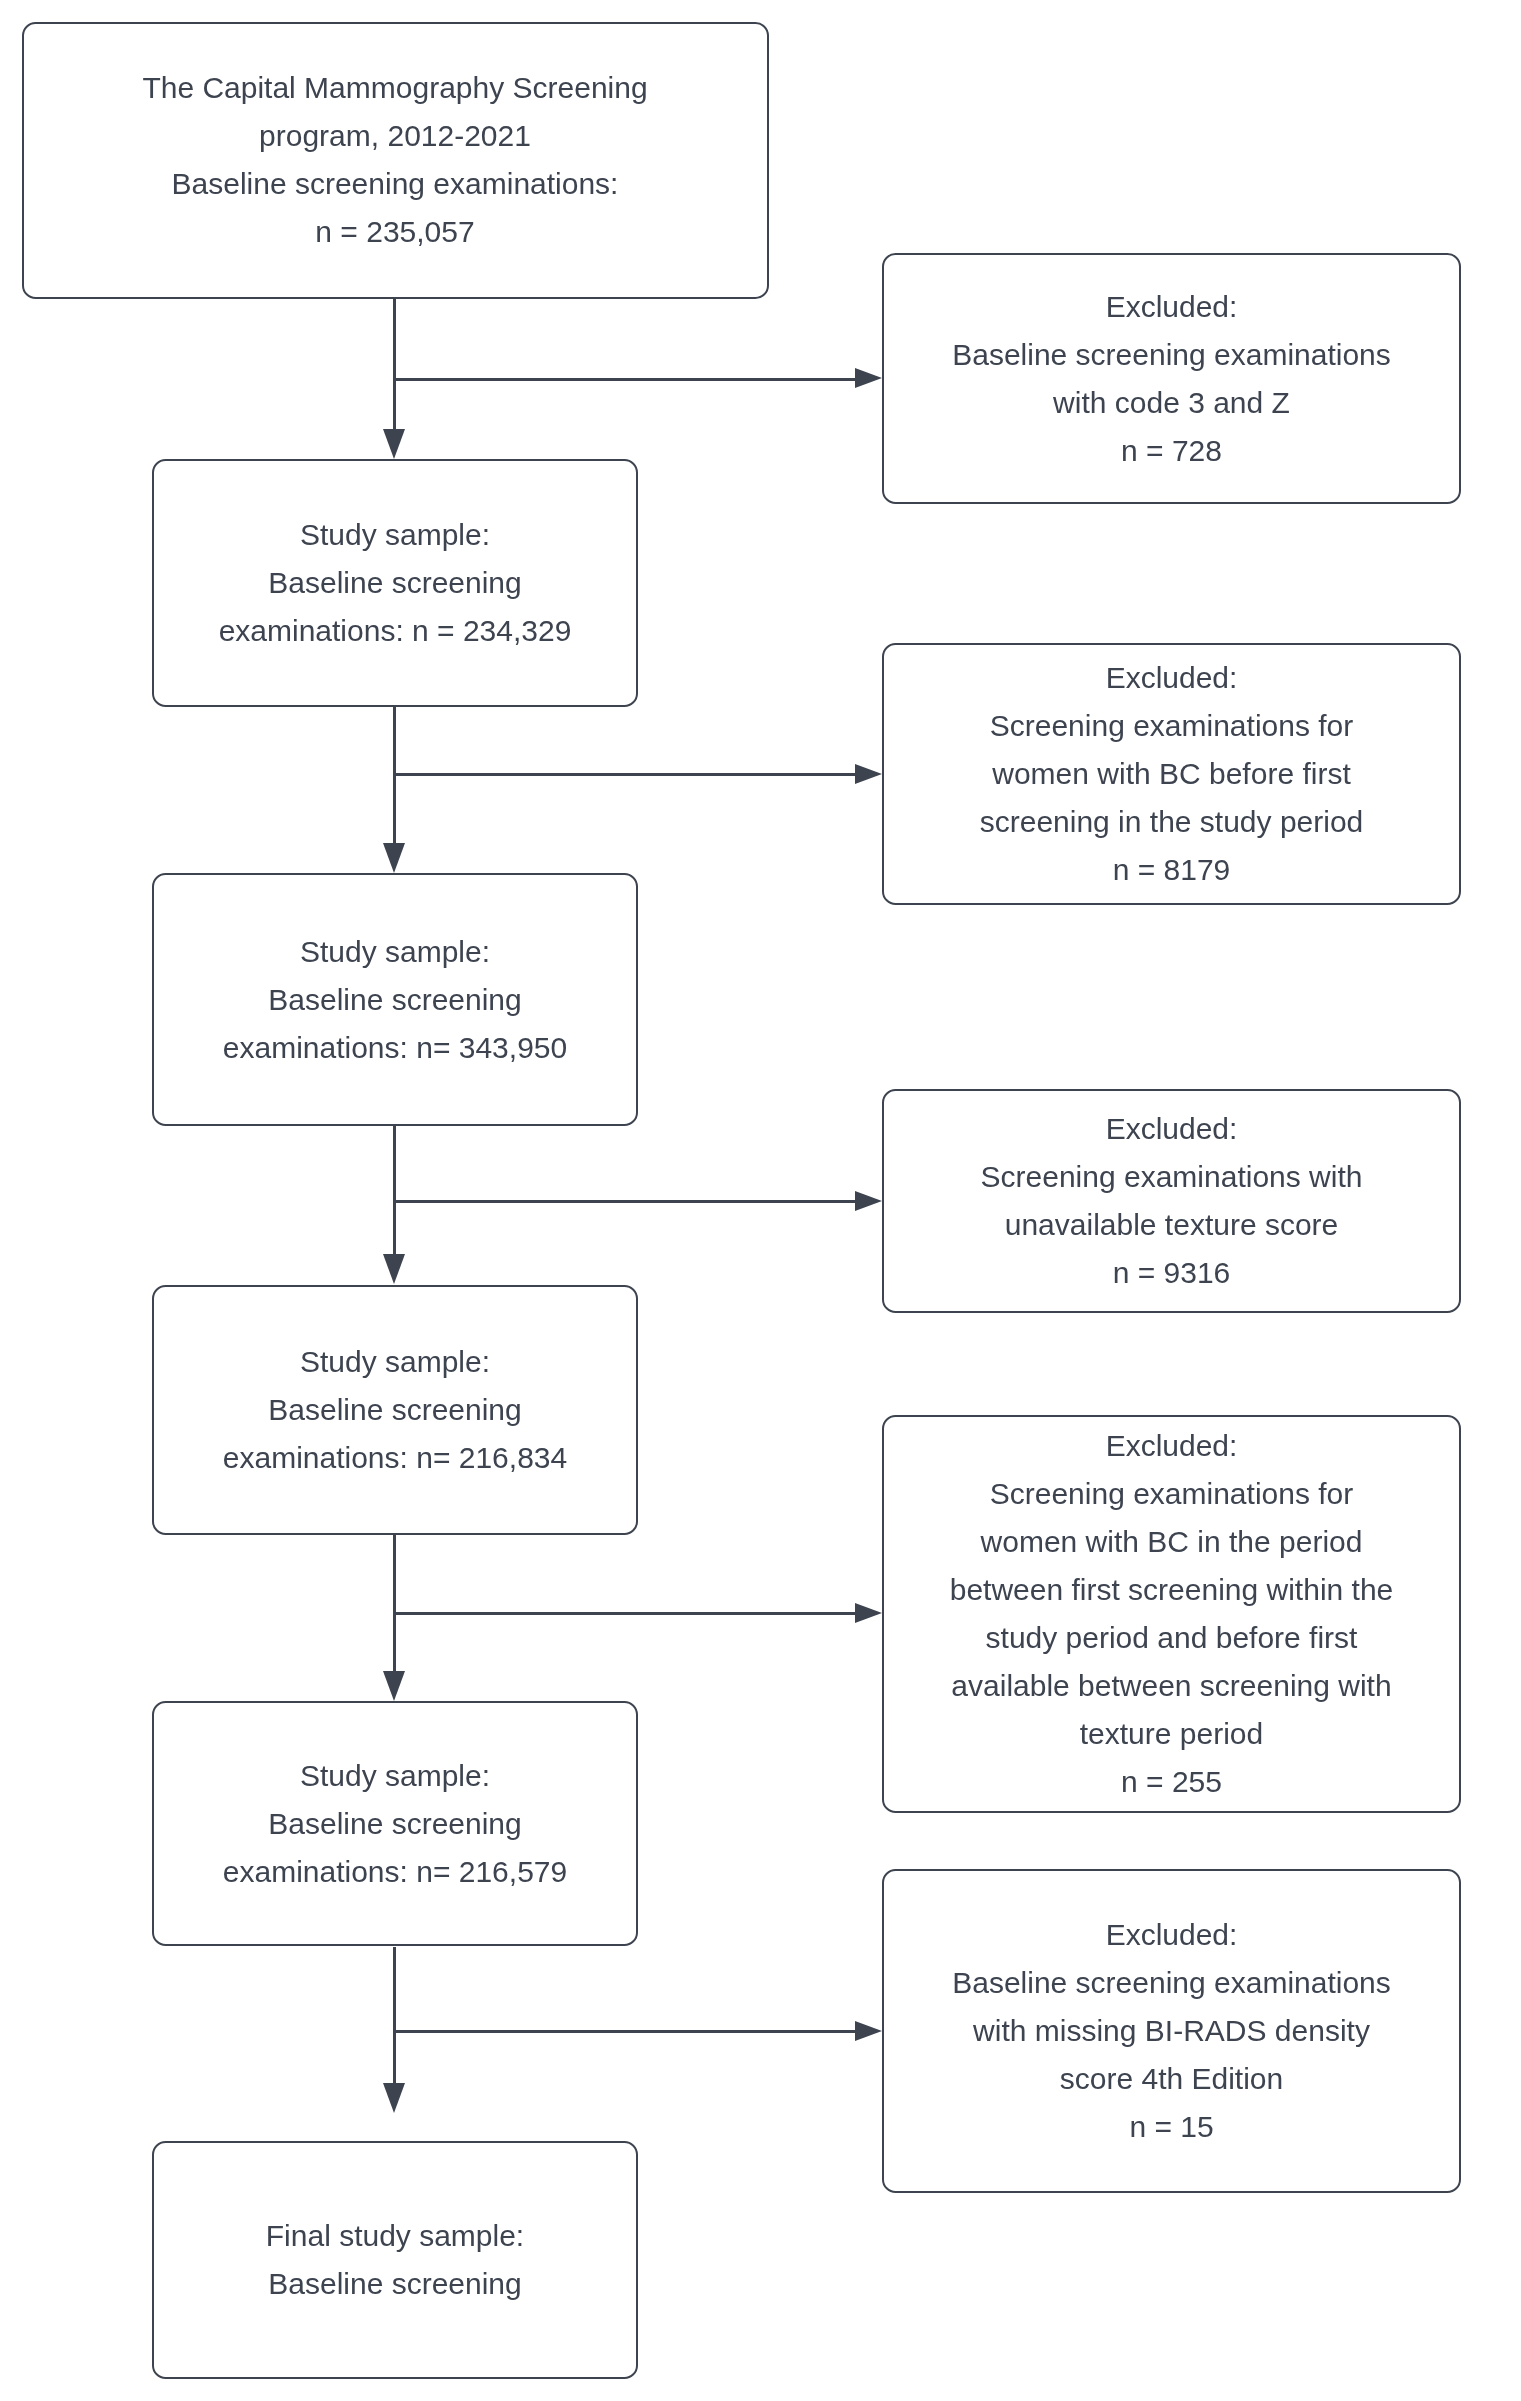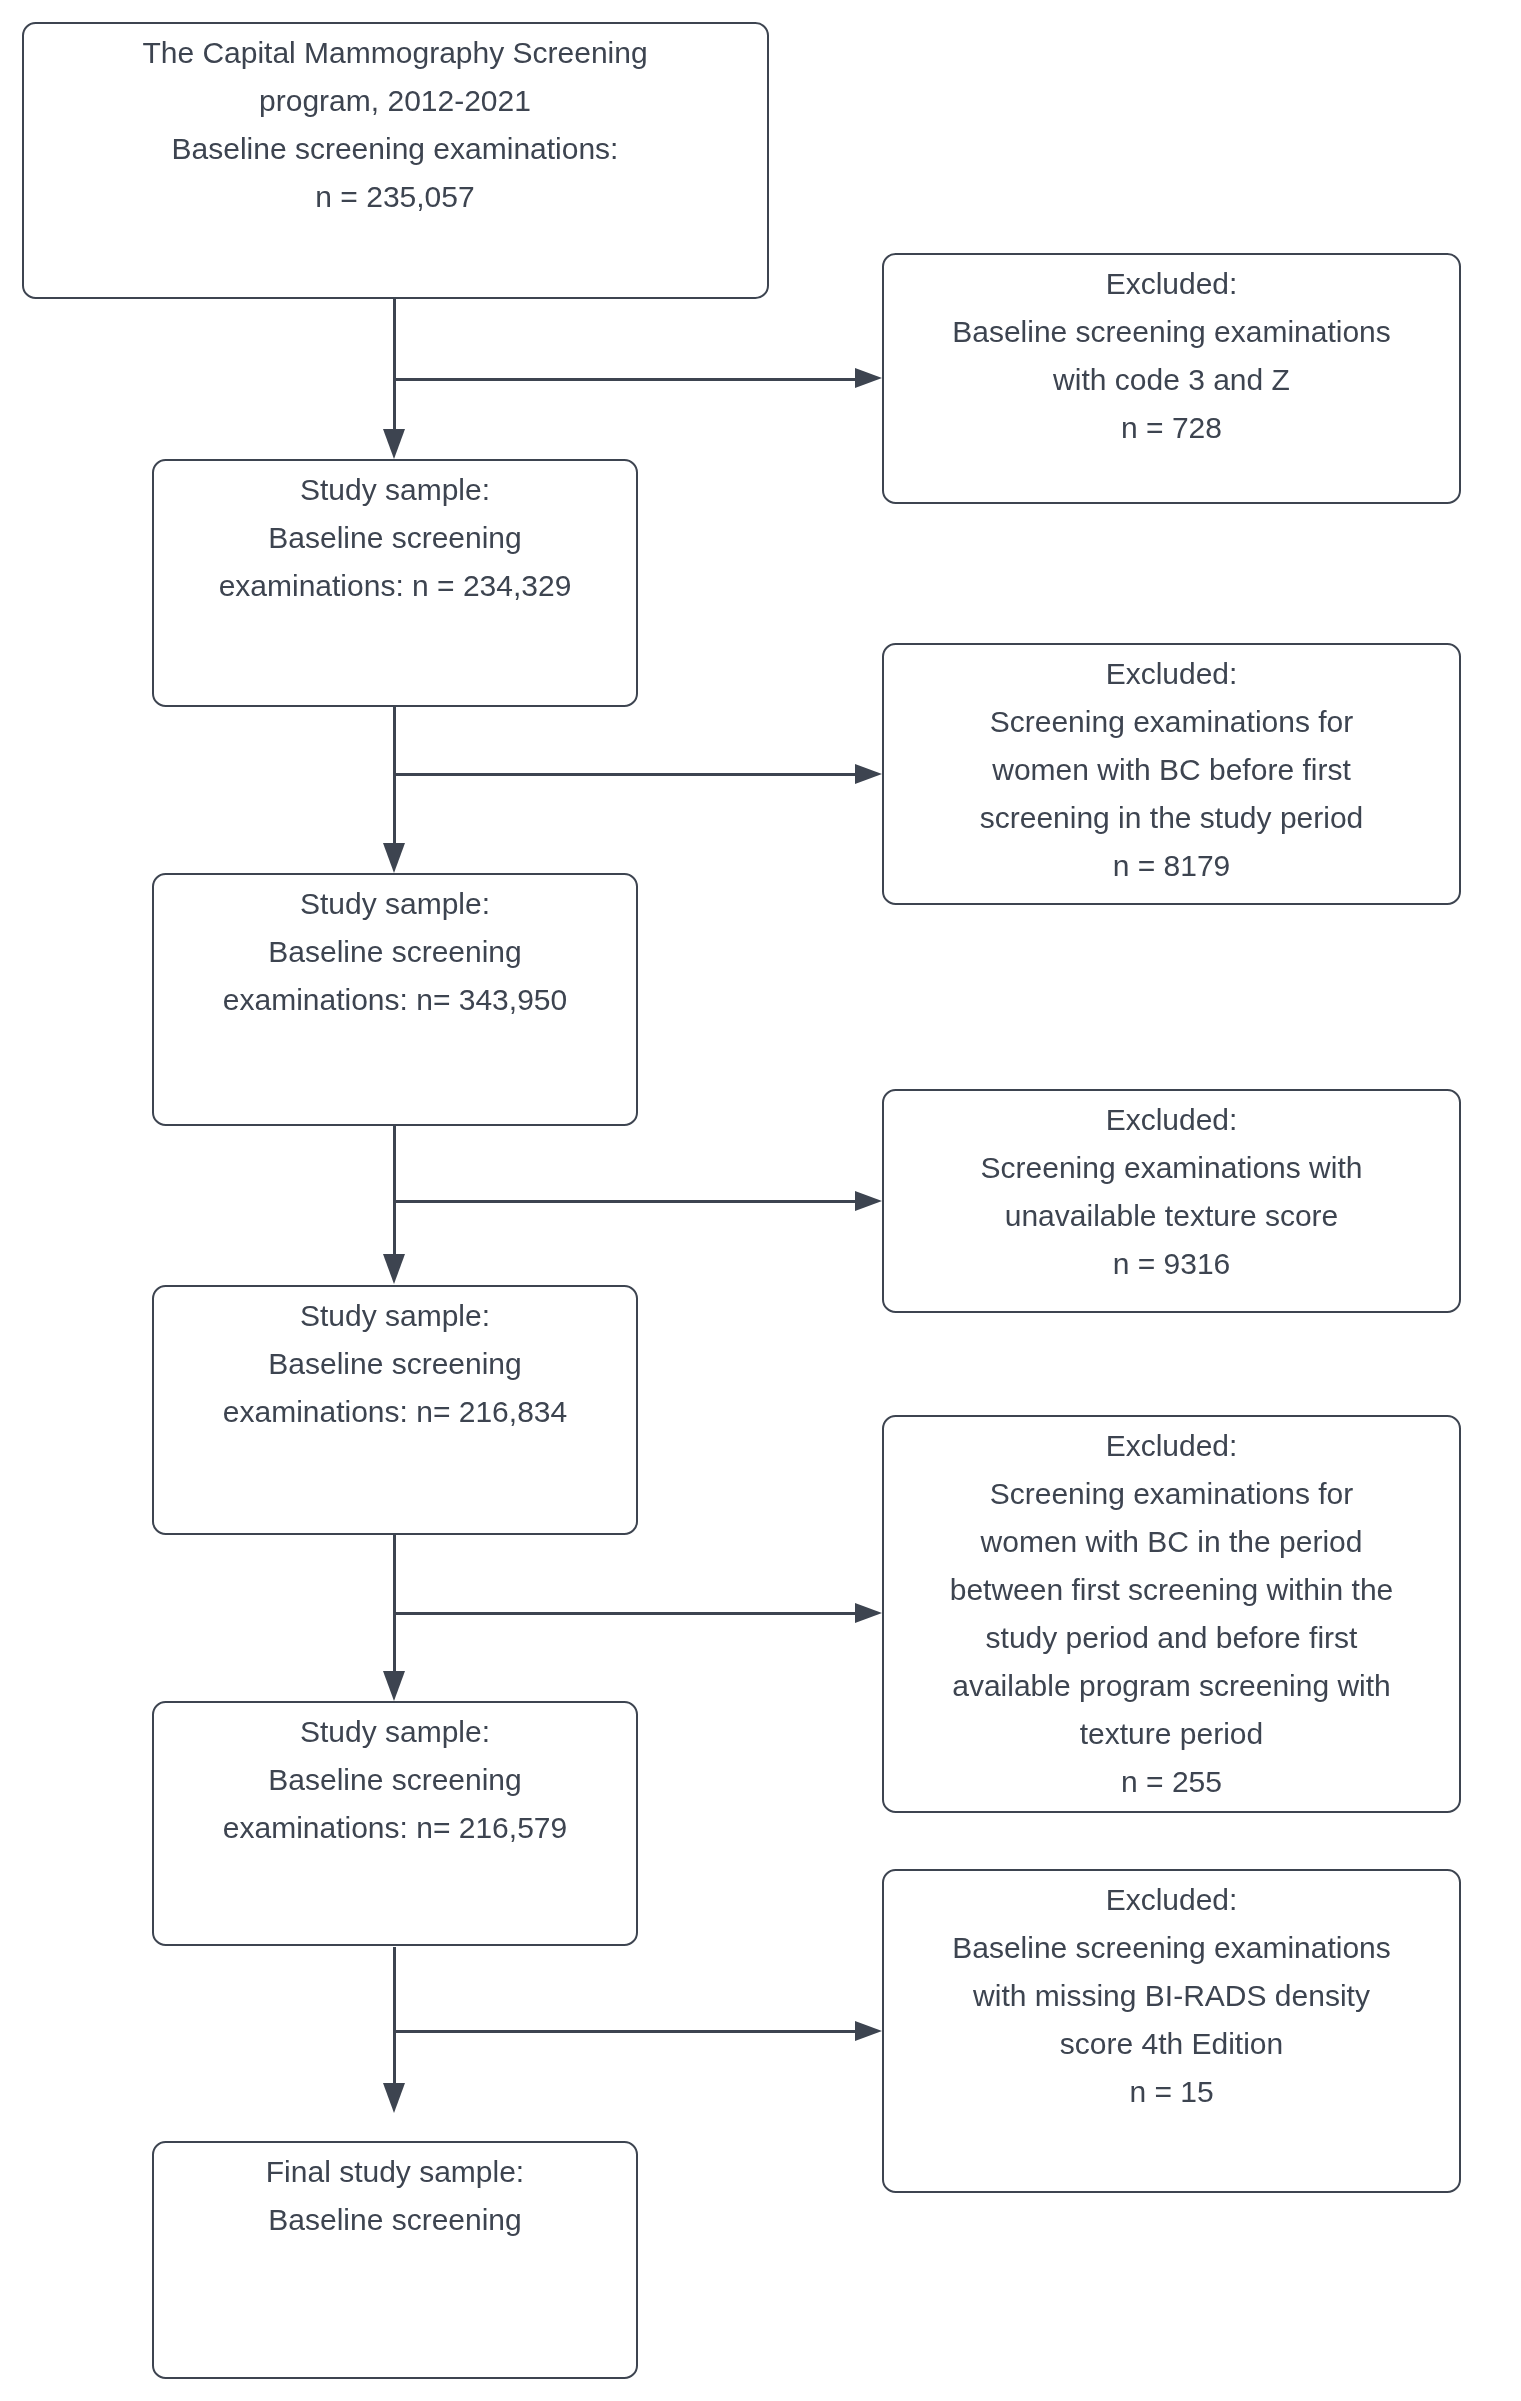--- a/index.html
+++ b/index.html
@@ -21,21 +21,21 @@
     overflow: hidden;
   }
   .node {
     position: absolute;
     border: 2.6px solid var(--stroke);
     border-radius: 13.6px;
     background: var(--bg);
     display: flex;
     flex-direction: column;
     align-items: center;
-    justify-content: flex-start;
+    justify-content: center;
     text-align: center;
     color: var(--text);
     font-size: 30px;
     line-height: 48px;
     padding: 5.2px 10.5px;
   }
   .node .line { white-space: nowrap; }
   .vline {
     position: absolute;
     width: 2.6px;
@@ -123,21 +123,21 @@
     <div class="line">unavailable texture score</div>
     <div class="line">n = 9316</div>
   </div>
 
   <div class="node" style="left:882px; top:1415px; width:579px; height:398px;">
     <div class="line">Excluded:</div>
     <div class="line">Screening examinations for</div>
     <div class="line">women with BC in the period</div>
     <div class="line">between first screening within the</div>
     <div class="line">study period and before first</div>
-    <div class="line">available program screening with</div>
+    <div class="line">available between screening with</div>
     <div class="line">texture period</div>
     <div class="line">n = 255</div>
   </div>
 
   <div class="node" style="left:882px; top:1869px; width:579px; height:324px;">
     <div class="line">Excluded:</div>
     <div class="line">Baseline screening examinations</div>
     <div class="line">with missing BI-RADS density</div>
     <div class="line">score 4th Edition</div>
     <div class="line">n = 15</div>

